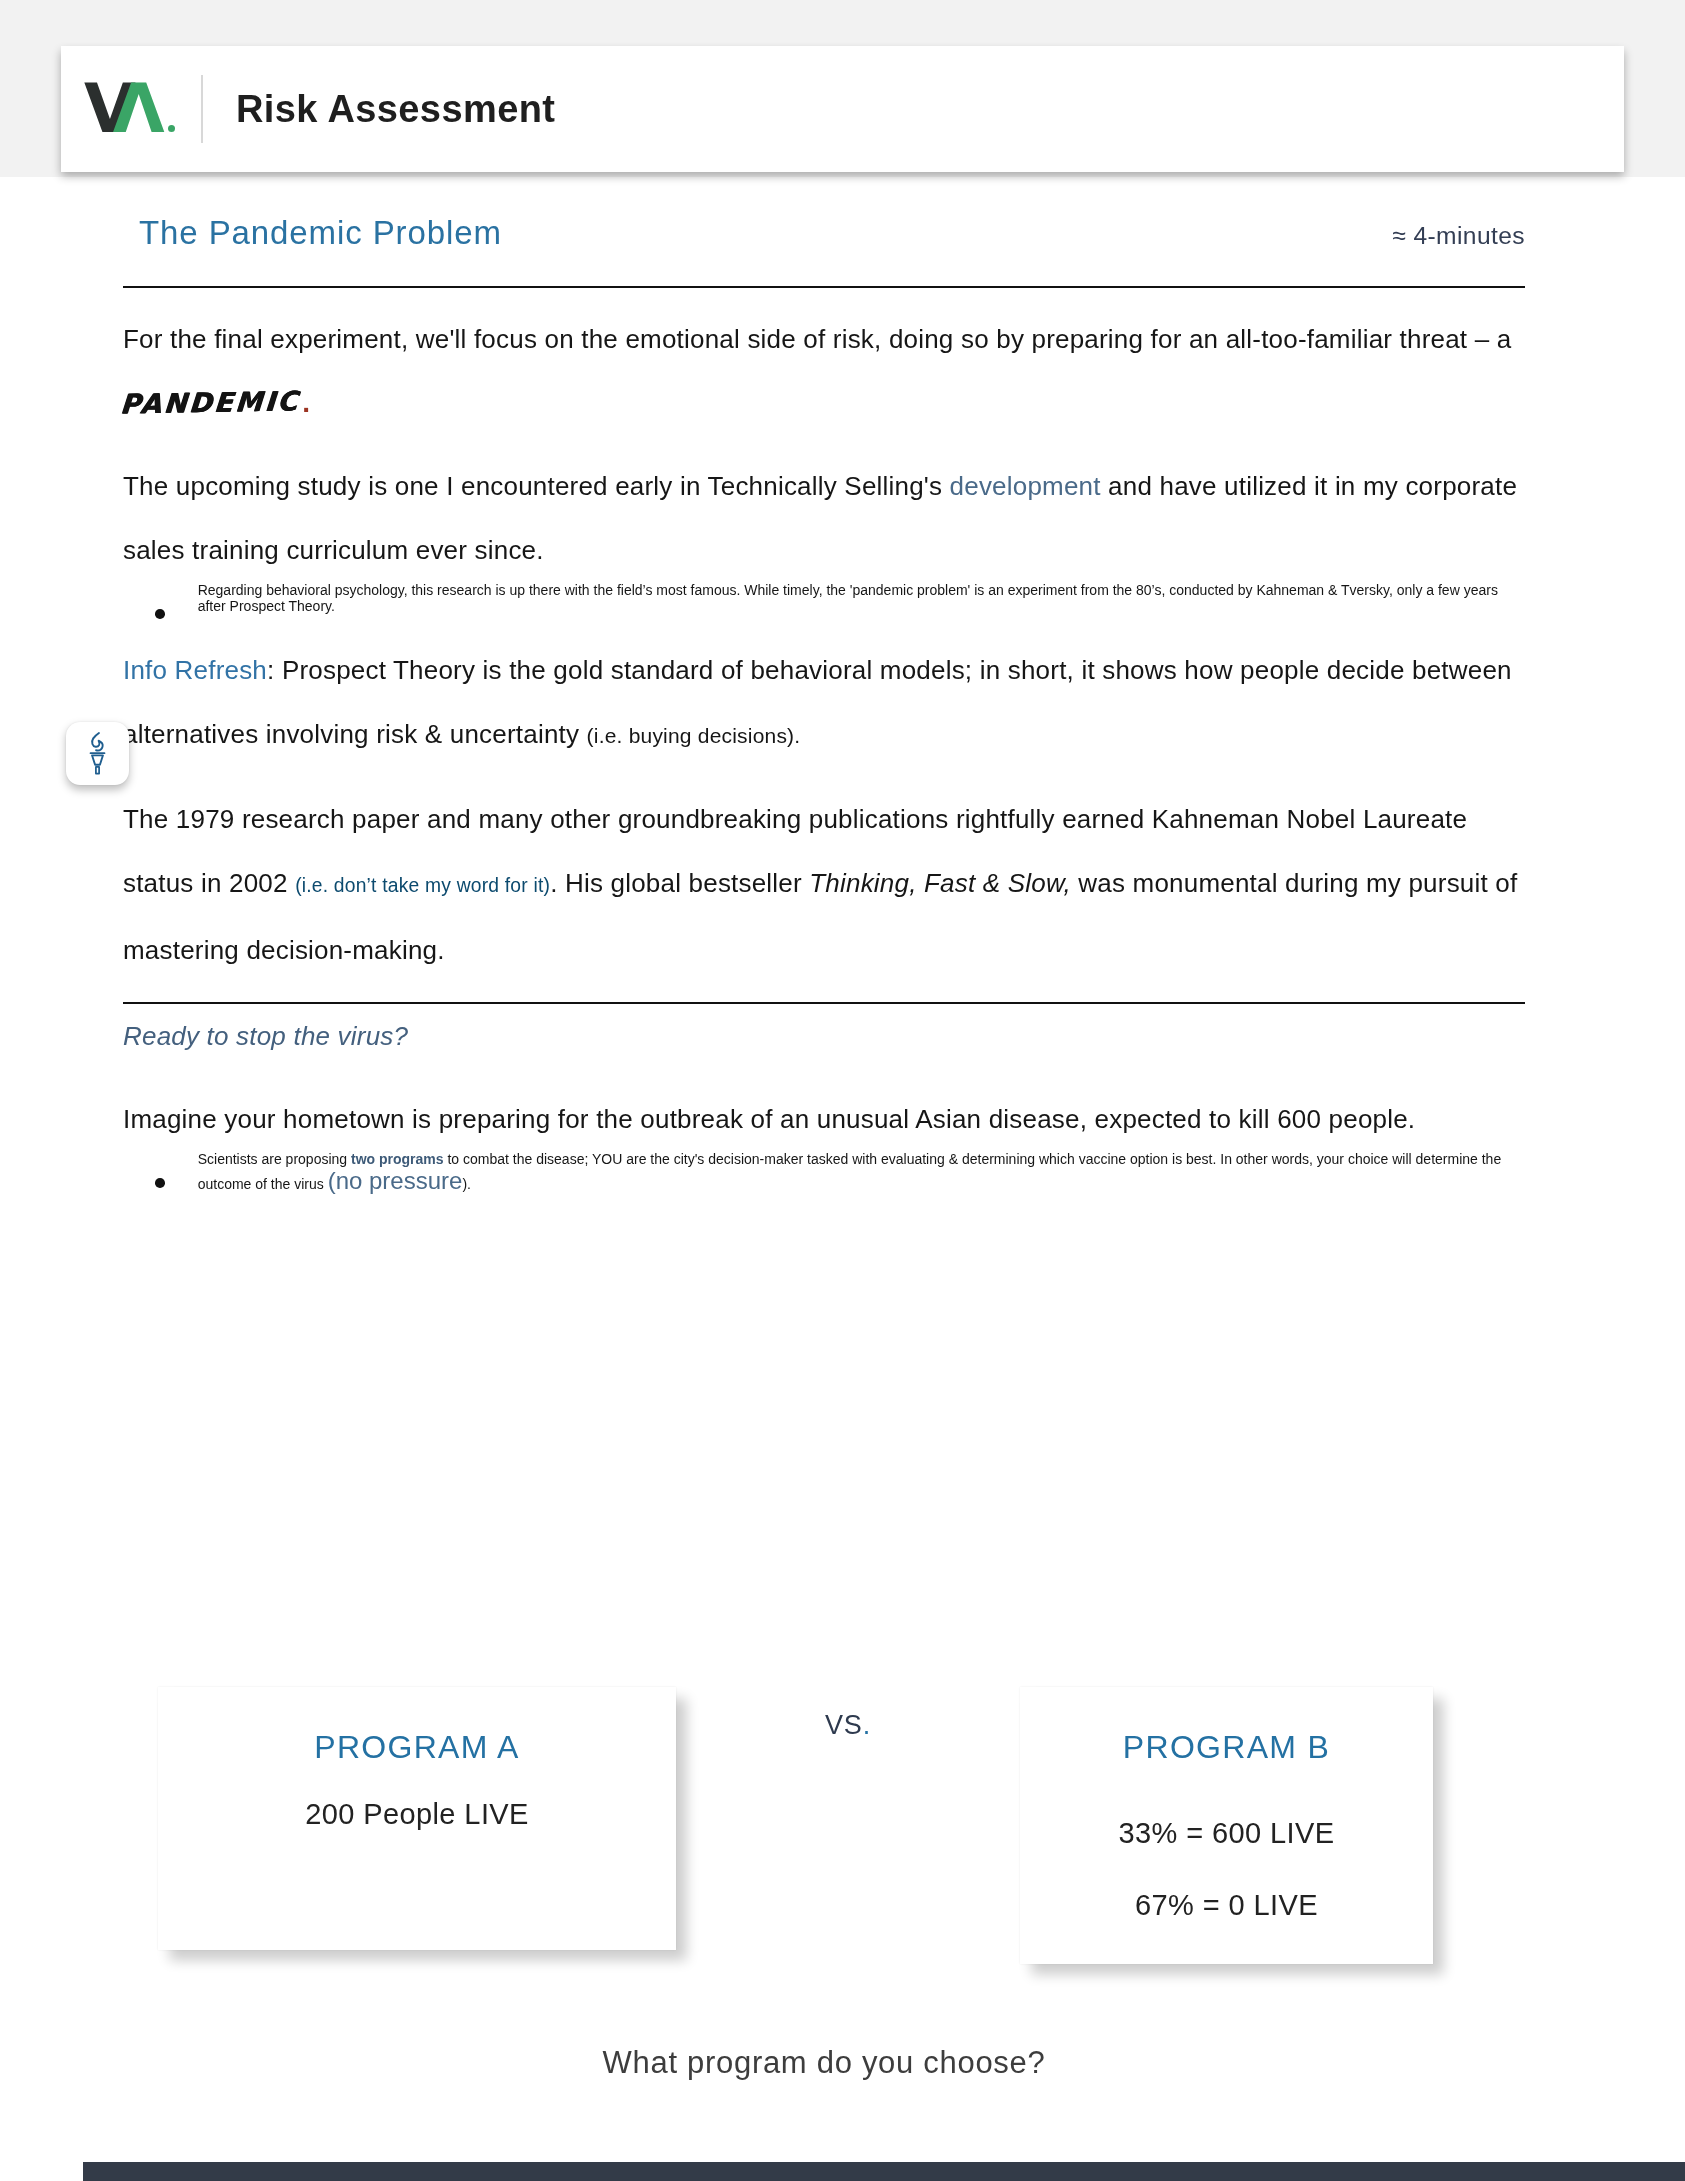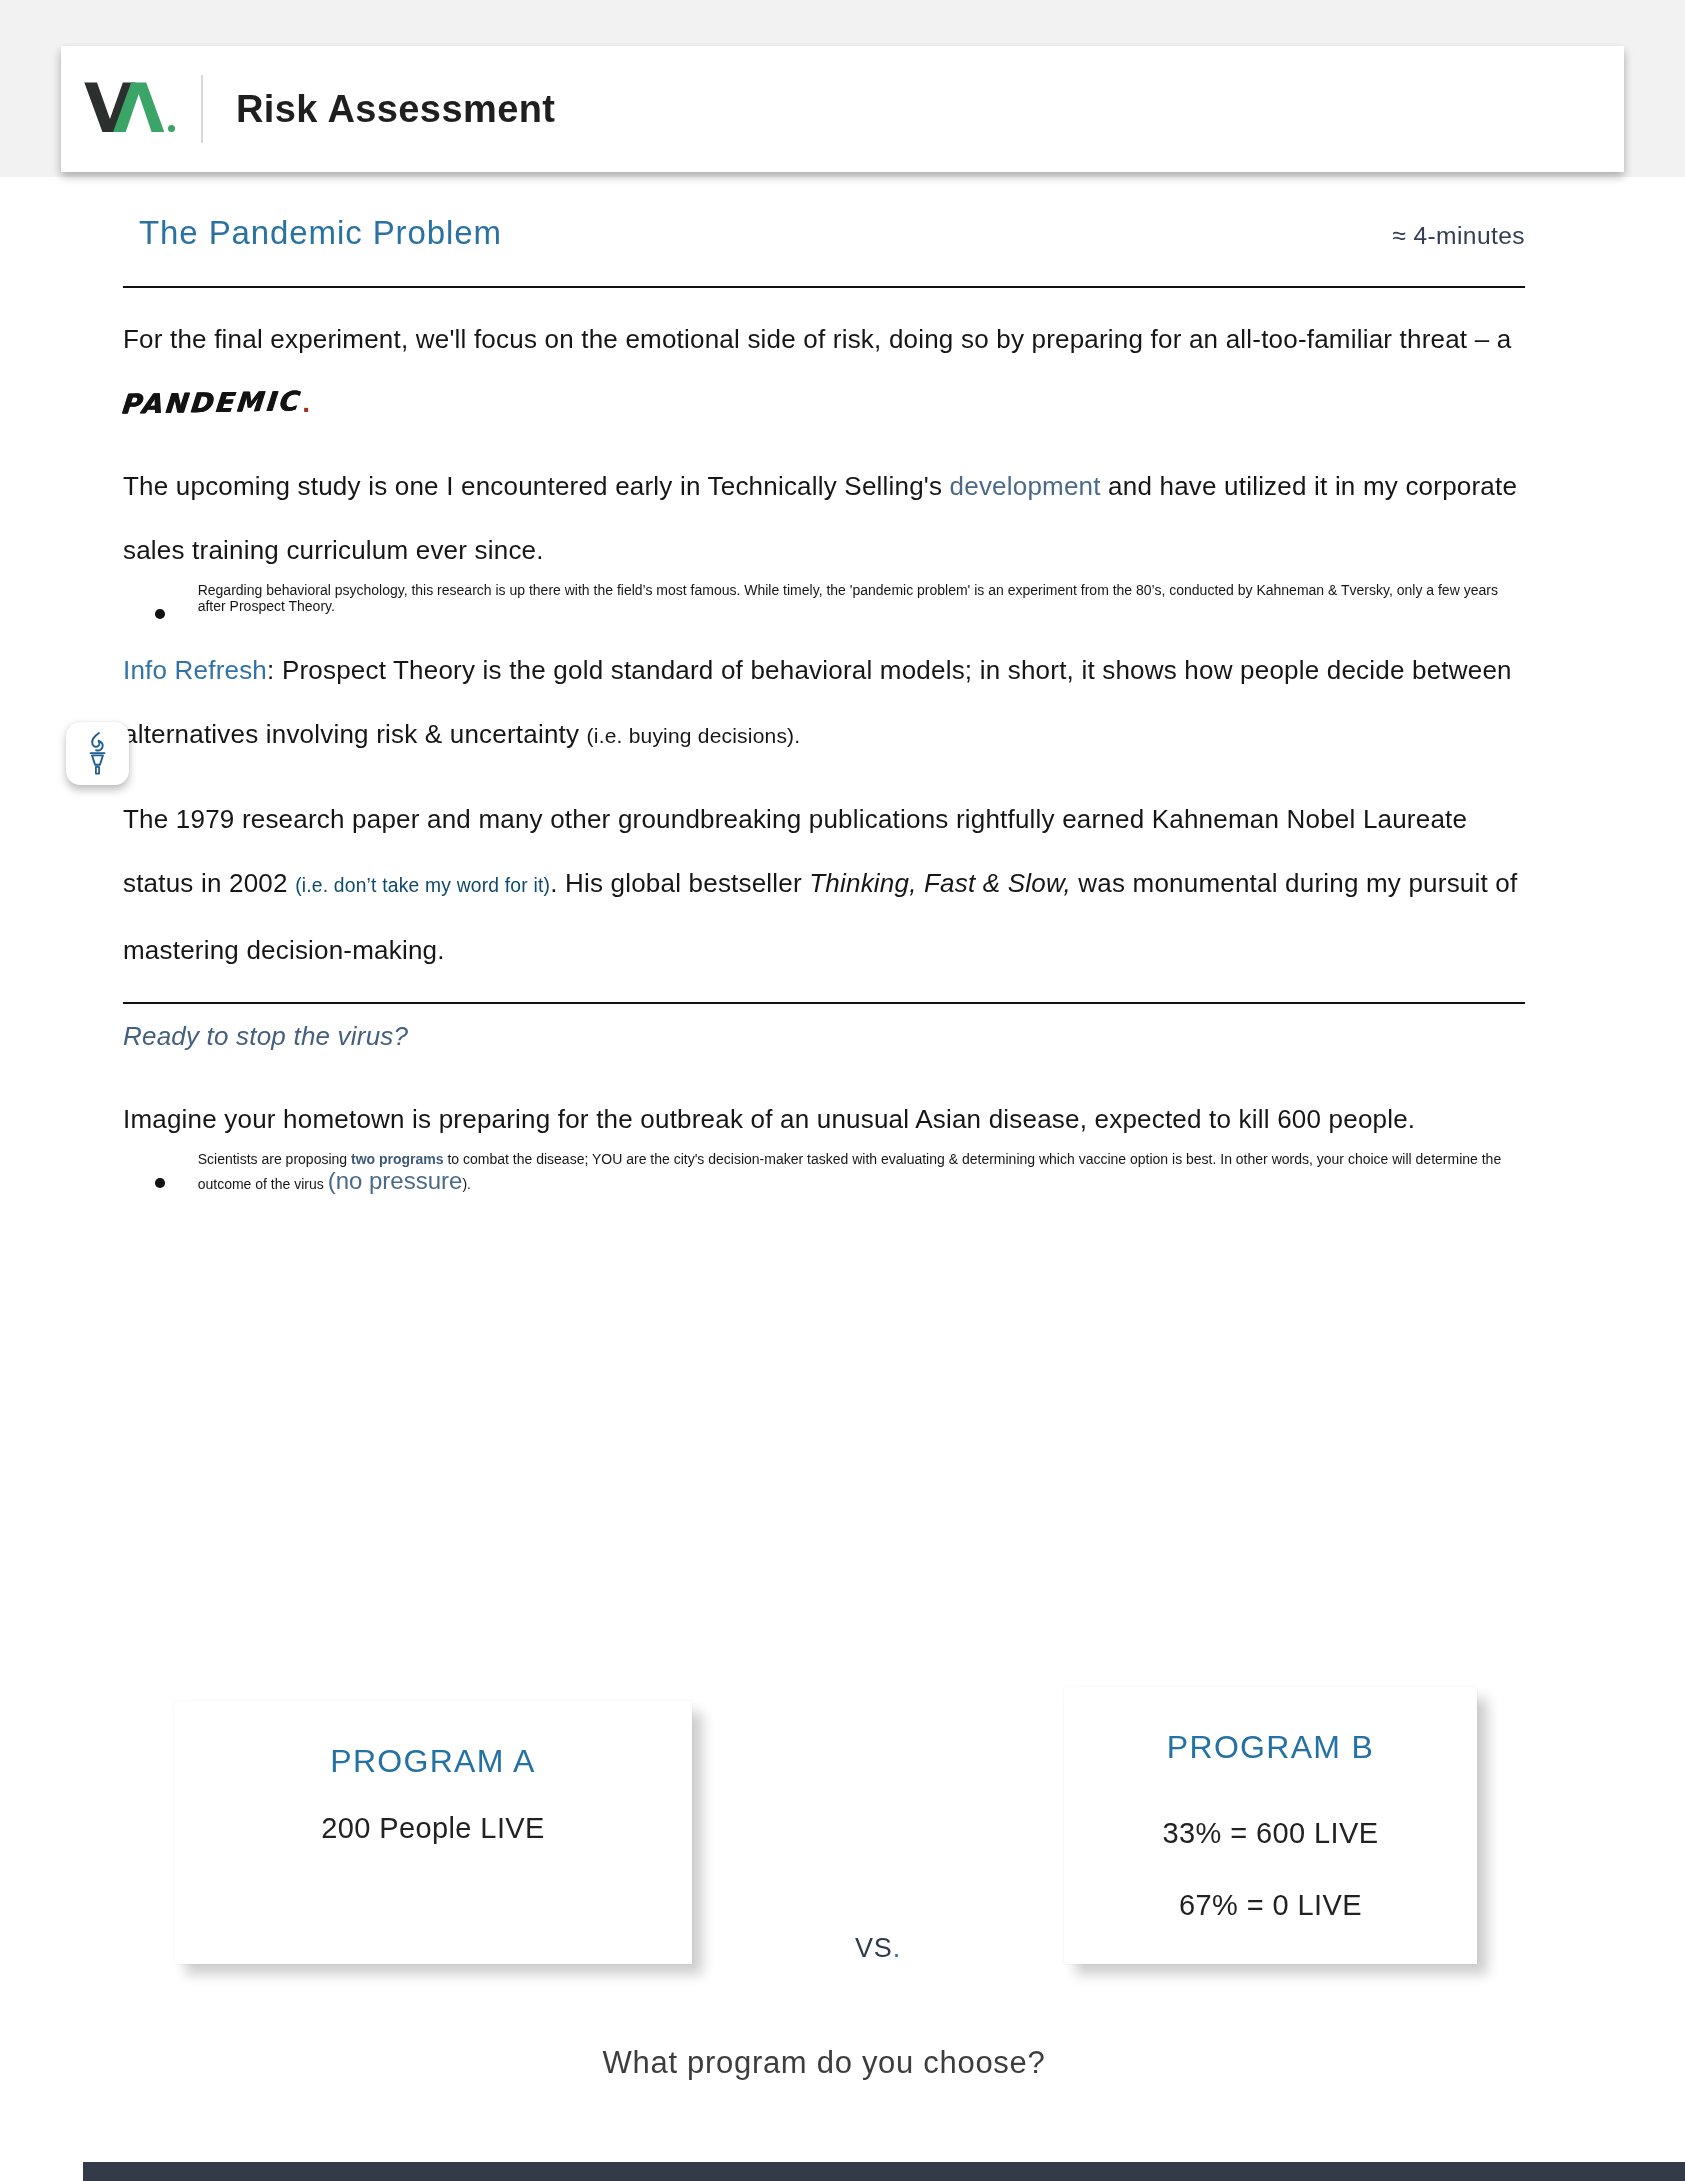--- a/index.html
+++ b/index.html
@@ -46,27 +46,27 @@
   .bold-slate{font-weight:700;color:#3d5a78;}
   .green{color:#1c7f58;}
   .cta{color:#44607e;font-style:italic;}
   
   .torch-card{
     position:absolute;left:66px;top:722px;width:63px;height:63px;background:#fff;border-radius:14px;
     box-shadow:0 4.4px 8px rgba(0,0,0,0.25), 0 0 1.8px rgba(0,0,0,0.10);
     display:flex;align-items:center;justify-content:center;
   }
   
-  .programs{position:absolute;left:123px;top:1687px;width:1402px;display:flex;align-items:flex-end;}
+  .programs{position:absolute;left:107px;top:1687px;width:1402px;display:flex;align-items:flex-start;}
   .program-card{
     background:#fff;text-align:center;box-sizing:border-box;
     box-shadow:10.5px 10.5px 12.3px rgba(0,0,0,0.20), 0 0 1.8px rgba(0,0,0,0.08);
   }
   .card-a{width:518px;height:263px;margin-left:51px;}
-  .card-b{width:413px;height:277px;margin-right:48px;}
+  .card-b{width:413px;height:277px;margin-right:76px;}
   .program-title{font-size:32px;color:#2471a3;letter-spacing:1.3px;font-weight:400;margin-top:42px;}
   .outcome{font-size:29px;color:#222;letter-spacing:0.4px;}
   .card-a .outcome{margin-top:32px;}
   .card-b .outcome-1{margin-top:51px;}
   .card-b .outcome-2{margin-top:39px;}
   .vs-wrap{flex:1;text-align:center;margin-top:23px;font-size:27px;color:#2e3a4e;letter-spacing:0.9px;}
   .vs-dot{color:#2471a3;}
   .question{
     position:absolute;left:123px;top:2045px;width:1402px;text-align:center;
     font-size:31px;color:#3d3d3d;letter-spacing:0.7px;

